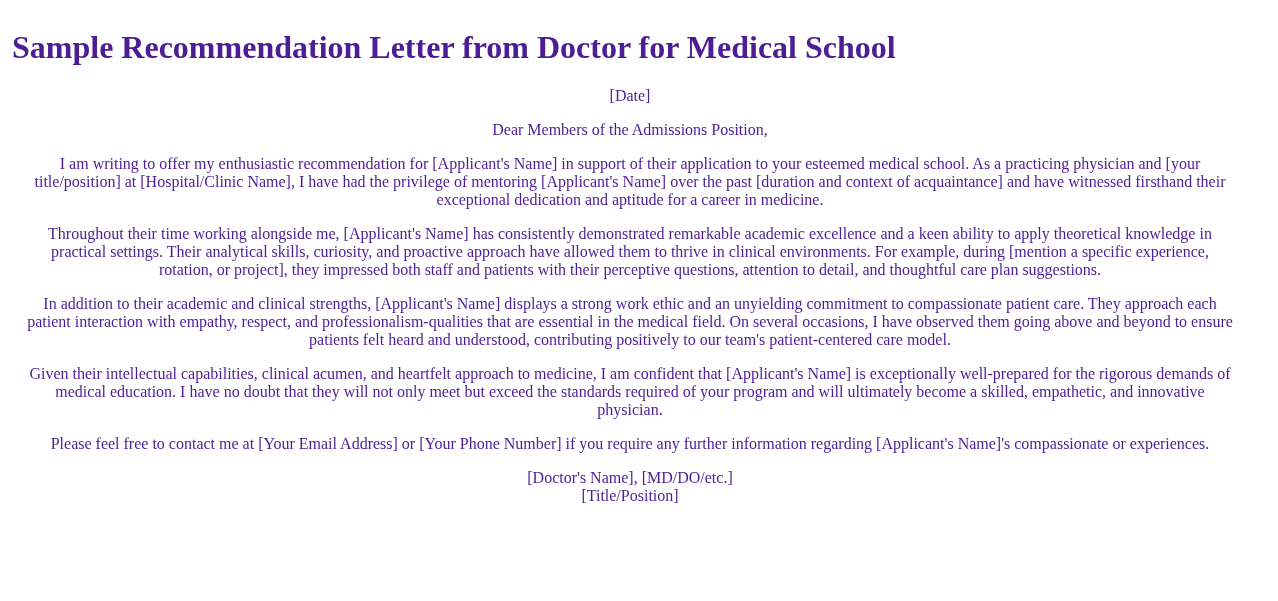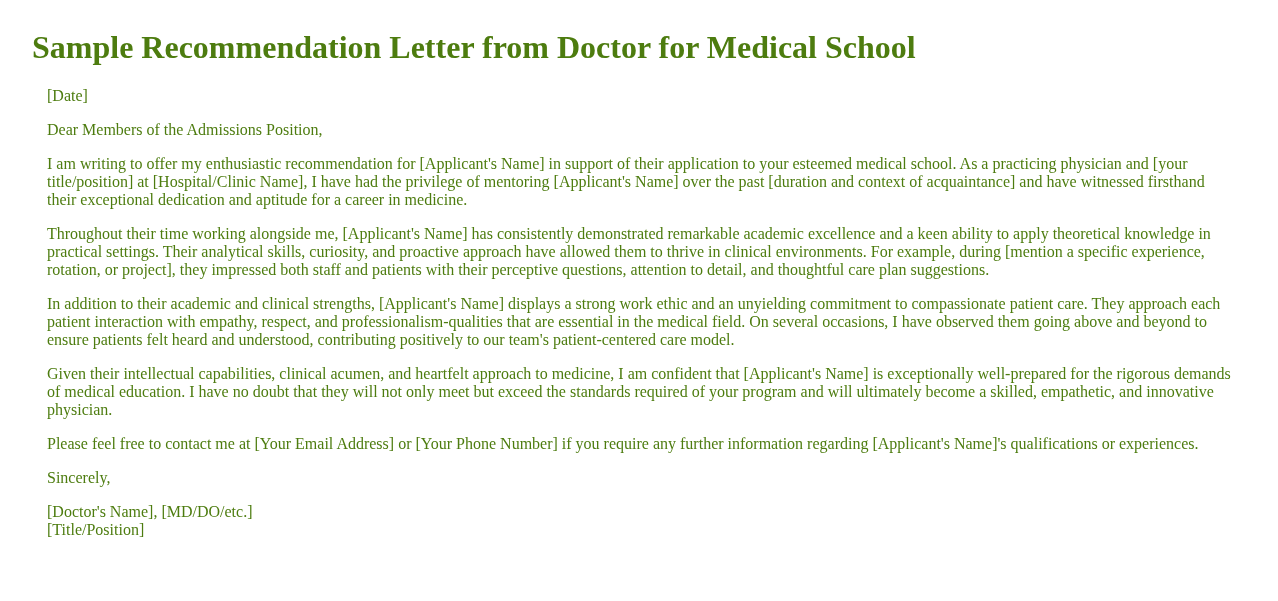--- a/index.html
+++ b/index.html
@@ -7,34 +7,35 @@
     padding: 0;
     background: #ffffff;
   }
   .page {
     position: relative;
     width: 1278px;
     height: 601px;
     overflow: hidden;
     box-sizing: border-box;
     background: #ffffff;
-    color: #4d7c0f;
-    padding: 29px 30px 0 32px;
+    color: #4c1d95;
+    padding: 29px 30px 0 12px;
     font-family: "Liberation Serif", "DejaVu Serif", serif;
     font-size: 16px;
     line-height: normal;
   }
   h1.doc-title {
     font-size: 32px;
     font-weight: bold;
     line-height: 1.15;
     margin: 0 0 21px 0;
   }
   .page p {
     margin: 16px 15px;
+    text-align: center;
   }
   strong {
     font-weight: normal;
   }
 </style>
 </head>
 <body>
 
 <main class="page">
   <h1 class="doc-title">Sample Recommendation Letter from Doctor for Medical School</h1>
@@ -42,19 +43,18 @@
   <p>[Date]</p>
 
 
   <p>Dear Members of the Admissions Position,</p>
 
   <div>
       <p><span>I am writing to offer my enthusiastic recommendation for </span><strong>[Applicant's Name]</strong><span> in support of their application to your esteemed medical school. As a practicing physician and [your title/position] at [Hospital/Clinic Name], I have had the privilege of mentoring </span><strong>[Applicant's Name]</strong><span> over the past [duration and context of acquaintance] and have witnessed firsthand their exceptional dedication and aptitude for a career in medicine.</span></p>
       <p><span>Throughout their time working alongside me, </span><strong>[Applicant's Name]</strong><span> has consistently demonstrated remarkable academic excellence and a keen ability to apply theoretical knowledge in practical settings. Their analytical skills, curiosity, and proactive approach have allowed them to thrive in clinical environments. For example, during [mention a specific experience, rotation, or project], they impressed both staff and patients with their perceptive questions, attention to detail, and thoughtful care plan suggestions.</span></p>
       <p><span>In addition to their academic and clinical strengths, </span><strong>[Applicant's Name]</strong><span> displays a strong work ethic and an unyielding commitment to compassionate patient care. They approach each patient interaction with empathy, respect, and professionalism-qualities that are essential in the medical field. On several occasions, I have observed them going above and beyond to ensure patients felt heard and understood, contributing positively to our team's patient-centered care model.</span></p>
       <p><span>Given their intellectual capabilities, clinical acumen, and heartfelt approach to medicine, I am confident that </span><strong>[Applicant's Name]</strong><span> is exceptionally well-prepared for the rigorous demands of medical education. I have no doubt that they will not only meet but exceed the standards required of your program and will ultimately become a skilled, empathetic, and innovative physician.</span></p>
-      <p><span>Please feel free to contact me at [Your Email Address] or [Your Phone Number] if you require any further information regarding </span><strong>[Applicant's Name]</strong><span>'s qualifications or experiences.</span></p>
+      <p><span>Please feel free to contact me at [Your Email Address] or [Your Phone Number] if you require any further information regarding </span><strong>[Applicant's Name]</strong><span>'s compassionate or experiences.</span></p>
     </div>
 
-  <p>Sincerely,</p>
 
   <p>[Doctor's Name], [MD/DO/etc.]<br>[Title/Position]</p>
 </main>
 
 </body></html>

